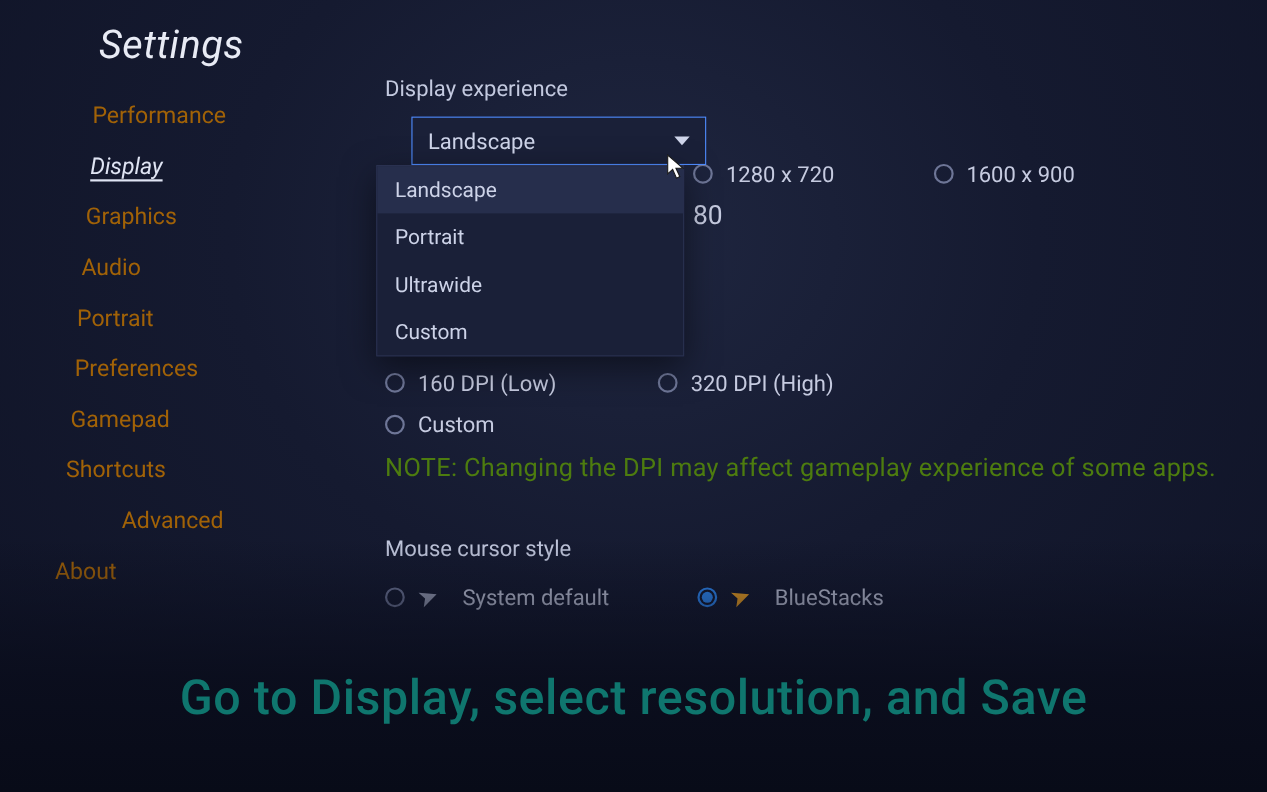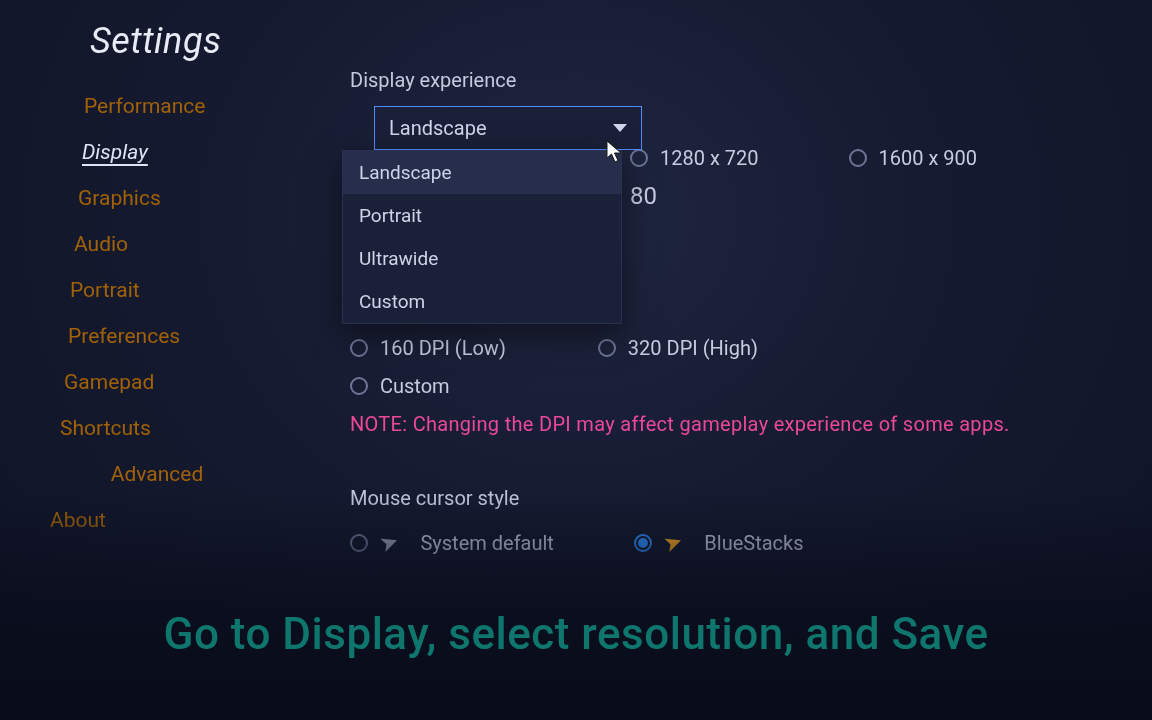--- a/index.html
+++ b/index.html
@@ -110,21 +110,21 @@
   }
   .radio.on { border-color: #2f8eff; }
   .radio.on::after {
     content: ""; width: 10px; height: 10px; border-radius: 50%;
     background: #2f8eff;
   }
 
   .pixel-density { position: absolute; left: 0px; top: 230px; width: 760px; }
   .pd-label { font-size: 20px; color: #c3c9df; margin-bottom: 14px; }
   .pd-row { display: flex; gap: 92px; margin-bottom: 14px; }
-  .note { color: #ec4899; font-size: 20px; margin-top: 10px; letter-spacing: .3px; }
+  .note { color: #4d7c0f; font-size: 23px; margin-top: 10px; letter-spacing: .3px; }
 
   .mouse-section { position: absolute; left: 0px; top: 418px; width: 760px; }
   .ms-row { display:flex; gap: 80px; margin-top: 20px; align-items:center; }
 
   .cursor-glyph {
     display:inline-block;
     transform: rotate(-20deg);
     font-size: 22px;
     margin-right: 10px;
   }

